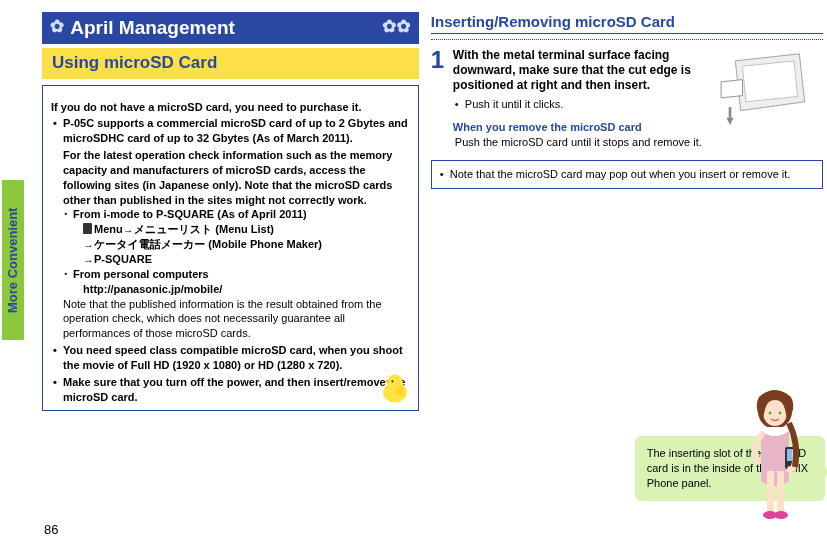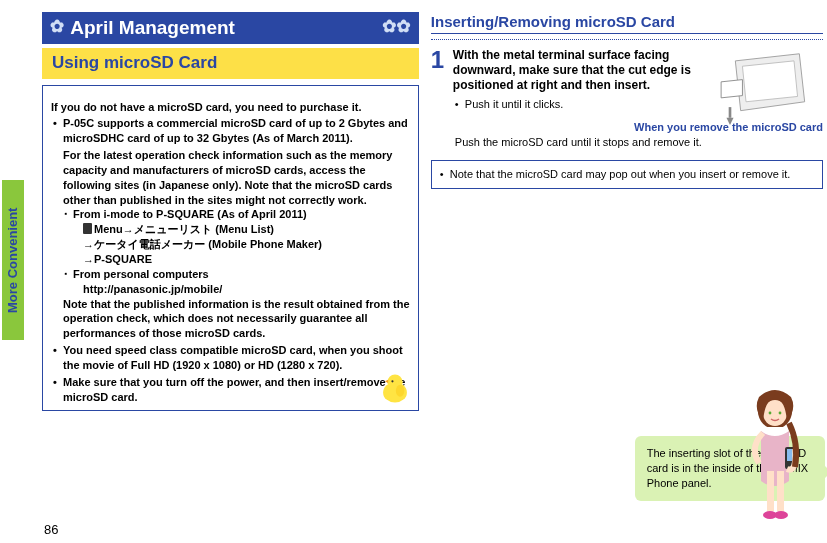--- a/index.html
+++ b/index.html
@@ -109,21 +109,21 @@
       font-size: 12px;
       line-height: 1.25;
       flex: 1;
     }
     .step-sub {
       font-weight: normal;
       font-size: 11px;
       margin-left: 22px;
       margin-top: 4px;
     }
-    .heads { color: #2a47a3; font-weight: bold; margin-left: 22px; margin-top: 8px; text-align: right;}
+    .heads { color: #2a47a3; font-weight: bold; margin-left: 22px; margin-top: 8px;}
     .note-box {
       border: 1px solid #2a47a3;
       padding: 6px 8px;
       margin-top: 10px;
       margin-left: 0;
     }
     .note-box li { list-style: none; padding-left: 10px; position: relative;}
     .note-box li::before { content: "•"; position: absolute; left: 0; }
     .sd-illust {
       position: absolute;
@@ -196,21 +196,21 @@
               <span>From i-mode to P-SQUARE (As of April 2011)</span>
               <div class="indent"><span class="iicon"></span><span>Menu→メニューリスト (Menu List)</span></div>
               <div class="indent">→ケータイ電話メーカー (Mobile Phone Maker)</div>
               <div class="indent">→P-SQUARE</div>
             </li>
             <li>
               <span>From personal computers</span>
               <div class="indent">http://panasonic.jp/mobile/</div>
             </li>
           </ul>
-          <div style="font-weight:bold">Note that the published information is the result obtained from the operation check, which does not necessarily guarantee all performances of those microSD cards.</div>
+          <div style="font-weight:normal">Note that the published information is the result obtained from the operation check, which does not necessarily guarantee all performances of those microSD cards.</div>
         </li>
         <li>You need speed class compatible microSD card, when you shoot the movie of Full HD (1920 x 1080) or HD (1280 x 720).</li>
         <li>Make sure that you turn off the power, and then insert/remove the microSD card.</li>
       </ul>
       <svg class="chick" viewBox="0 0 40 40">
         <ellipse cx="20" cy="24" rx="14" ry="12" fill="#ffe443"></ellipse>
         <circle cx="20" cy="12" r="9" fill="#ffe443"></circle>
         <circle cx="17" cy="11" r="1.3" fill="#333"></circle>
         <polygon points="8,11 12,9 12,13" fill="#f5a020"></polygon>
         <ellipse cx="26" cy="22" rx="5" ry="7" fill="#fbce20" opacity="0.6"></ellipse>

